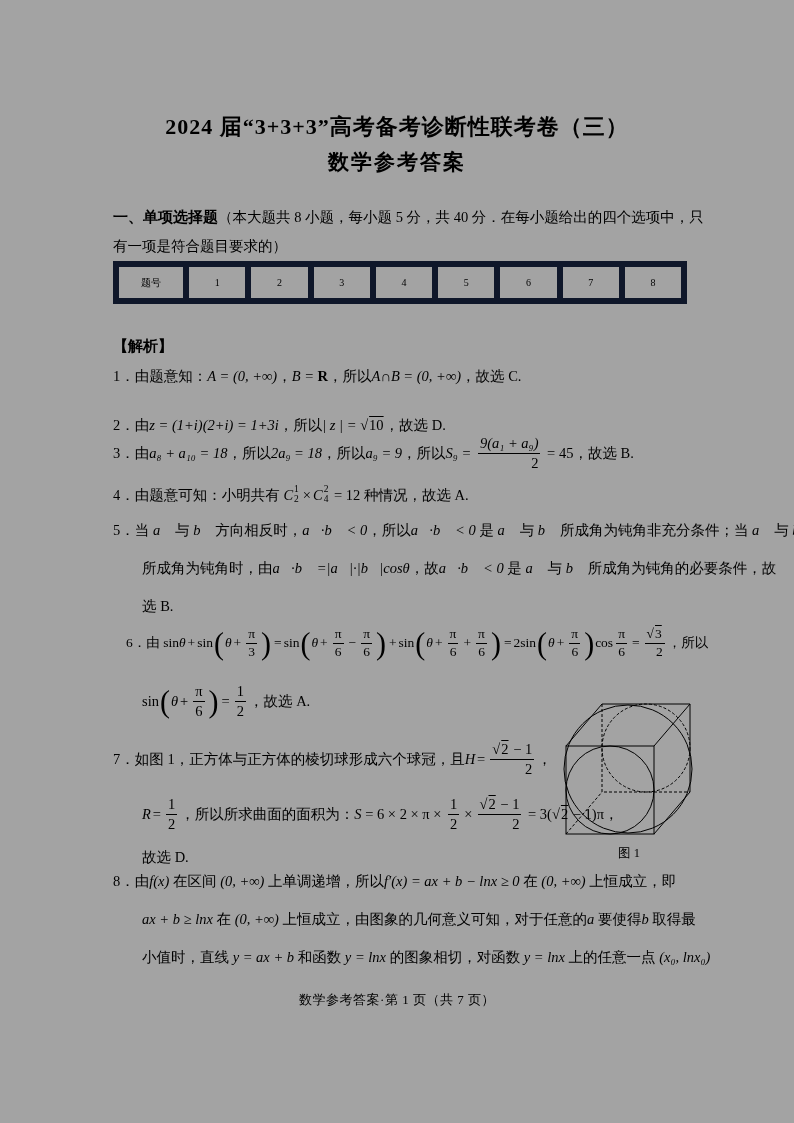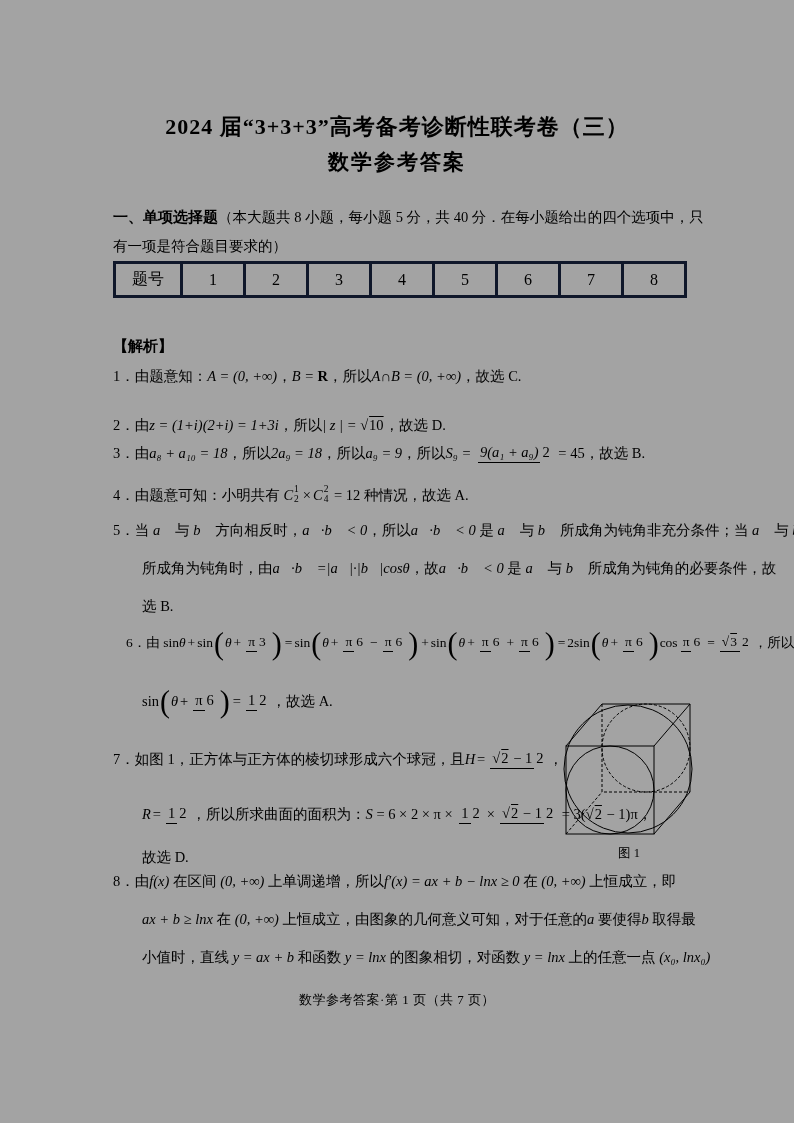--- a/index.html
+++ b/index.html
@@ -13,33 +13,33 @@
   .title1{top:112px;font-size:22px;font-weight:700;letter-spacing:1px;}
   .title2{top:148px;font-size:21px;font-weight:700;letter-spacing:2px;}
   .line{position:absolute;white-space:nowrap;}
   .fline{position:absolute;display:flex;align-items:center;white-space:nowrap;}
   .tx,.mi{white-space:pre;}
   .mi{font-style:italic;}
   .hb{font-weight:700;font-size:15px;white-space:pre;}
   .b{font-weight:700;}
   .sp{margin:0 2px;}
   .sg{display:contents;}
-  .frac{display:inline-flex;align-items:flex-start;text-align:center;
+  .frac{display:inline-flex;flex-direction:column;align-items:flex-end;text-align:center;
         vertical-align:middle;margin:0 3px;line-height:1.25;}
   .fn{border-bottom:1px solid #000;padding:0 2px;display:inline-flex;align-items:baseline;justify-content:center;}
   .fd{padding:0 2px;}
   .sq{white-space:nowrap;display:inline-flex;align-items:baseline;}
   .rd{text-decoration:overline;padding:0 1px;white-space:pre;}
   .bp{display:inline-block;font-size:30px;line-height:.8;transform:scaleY(1.08);
       margin:0 1px;font-weight:400;}
   .ss{display:inline-flex;flex-direction:column;line-height:1.05;font-size:9.5px;
       vertical-align:middle;margin:0 2px 0 1px;text-align:left;}
   .anstable{position:absolute;left:113px;top:261px;width:574px;border-collapse:collapse;
             table-layout:fixed;}
-  .anstable td{border:3px solid #0f172a;height:31px;text-align:center;font-size:16px;padding:0;}
+  .anstable td{border:6px solid #0f172a;height:31px;text-align:center;font-size:10px;padding:0;}
   .anstable td.hd{width:64px;}
   .analysis{font-weight:700;font-size:15px;}
   .footer{top:991px;font-size:13px;letter-spacing:.5px;}
   .figwrap{position:absolute;left:561px;top:700px;width:136px;}
   .figcap{position:absolute;left:561px;top:845px;width:136px;text-align:center;font-size:12.5px;}
   svg{display:block;}
 </style>
 </head>
 <body>
 

